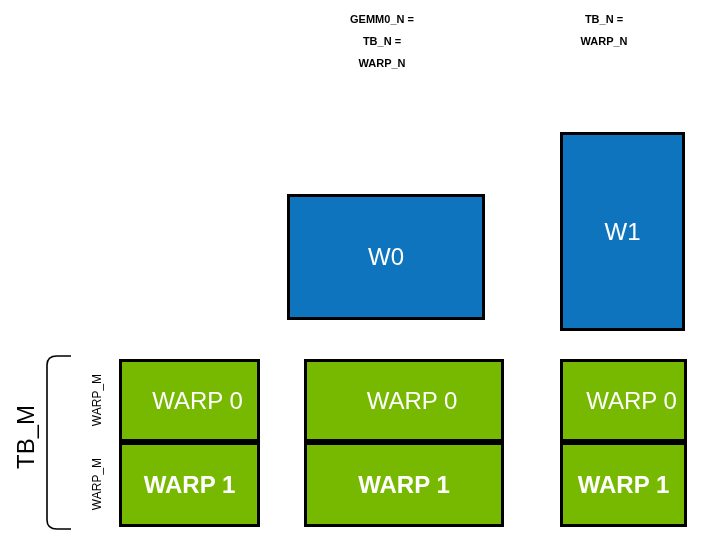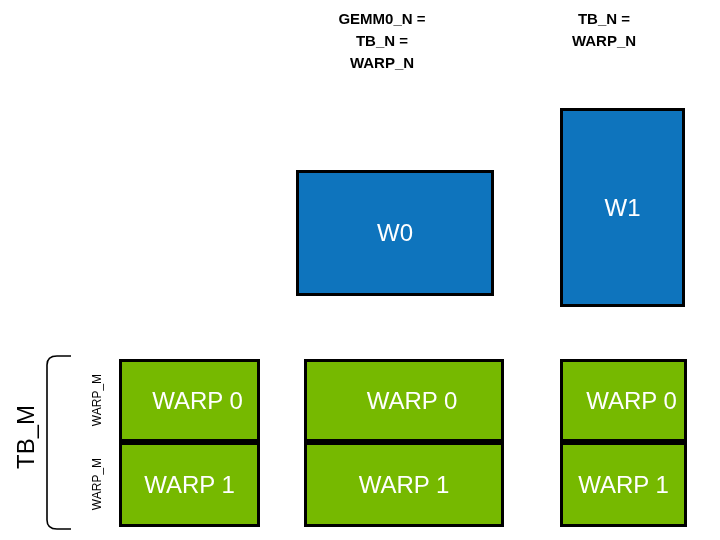--- a/index.html
+++ b/index.html
@@ -19,45 +19,45 @@
     background: var(--bg);
     font-family: "Liberation Sans", sans-serif;
     overflow: hidden;
   }
   .header {
     position: absolute;
     top: 8px;
     width: 170px;
     text-align: center;
     color: var(--text);
-    font-size: 15px;
+    font-size: 11px;
     font-weight: 700;
     line-height: 22px;
   }
   .header-0 { left: 297px; }
   .header-1 { left: 519px; }
   .box {
     position: absolute;
     border: 3px solid var(--border);
     display: flex;
     align-items: center;
     justify-content: center;
     color: var(--label);
     font-size: 24px;
     font-weight: 400;
   }
-  .blue-box { background: var(--blue); }
+  .blue-box { background: var(--blue); margin-top: 24px; }
   .green-box { background: var(--green); }
-  .w0-box { left: 296px; top: 170px; width: 198px; height: 126px; }
+  .w0-box { left: 287px; top: 170px; width: 198px; height: 126px; }
   .w1-box { left: 560px; top: 108px; width: 125px; height: 199px; }
   .col1 { left: 119px; width: 141px; }
   .col2 { left: 304px; width: 200px; }
   .col3 { left: 560px; width: 127px; }
   .row-top { top: 359px; height: 83px; padding-left: 16px; }
-  .row-bottom { top: 442px; height: 85px; }
+  .row-bottom { top: 442px; height: 85px; font-weight: bold; }
   .rot-label {
     position: absolute;
     color: var(--text);
     text-align: center;
     transform: rotate(-90deg);
     white-space: nowrap;
   }
   .tb-m {
     left: -24px;
     top: 423px;

